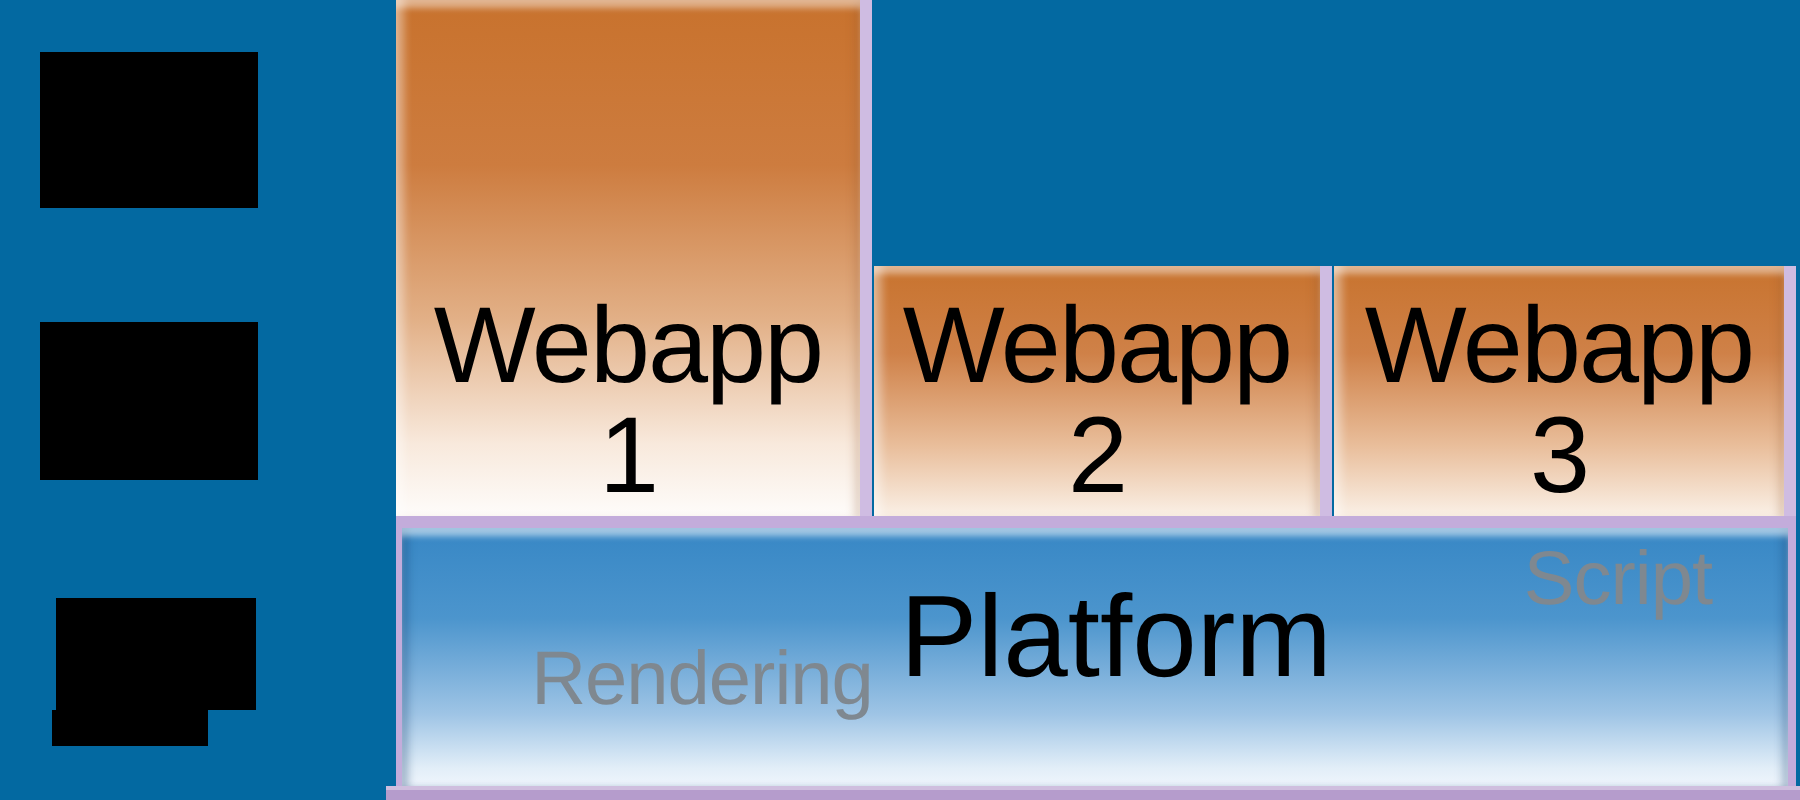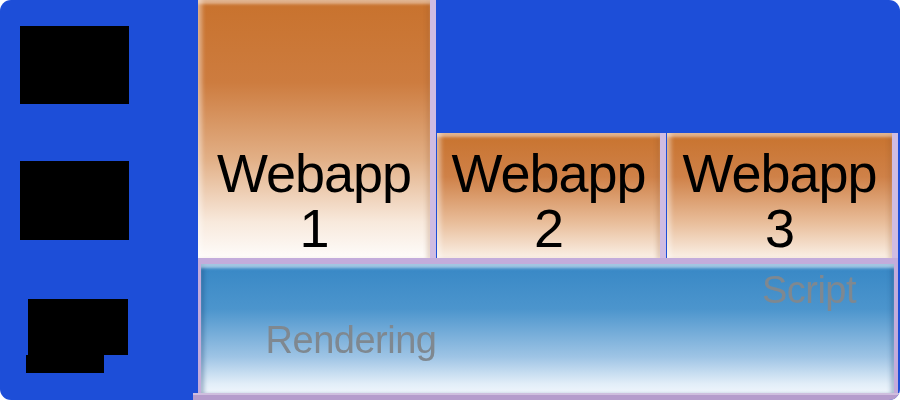--- a/index.html
+++ b/index.html
@@ -1,20 +1,19 @@
 <!DOCTYPE html>
 <html><head>
 <meta charset="utf-8">
 <style>
   html,body{margin:0;padding:0;background:#ffffff;}
   .canvas{
     position:relative;width:900px;height:400px;overflow:hidden;
-    background:#1d4ed8;
+    background:#0369a1;
     font-family:"Liberation Sans",sans-serif;
-    border-radius:11px;
   }
   .redaction{position:absolute;background:#000000;}
   .r1{left:20px;top:26px;width:109px;height:78px;}
   .r2{left:20px;top:161px;width:109px;height:79px;}
   .r3a{left:28px;top:299px;width:100px;height:56px;}
   .r3b{left:26px;top:355px;width:78px;height:18px;}
 
   .webapp{
     position:absolute;box-sizing:border-box;
     display:flex;flex-direction:column;justify-content:flex-end;align-items:center;
@@ -88,19 +87,20 @@
     <div class="wline">Webapp</div>
     <div class="wline">2</div>
   </div>
 
   <div class="webapp box3">
     <div class="wline">Webapp</div>
     <div class="wline">3</div>
   </div>
 
   <div class="platform">
+    <div class="ptitle">Platform</div>
     <div class="comp script">Script</div>
     <div class="comp rendering">Rendering</div>
   </div>
 
   <div class="lower-layer"></div>
 
 </div>
 
 </body></html>

